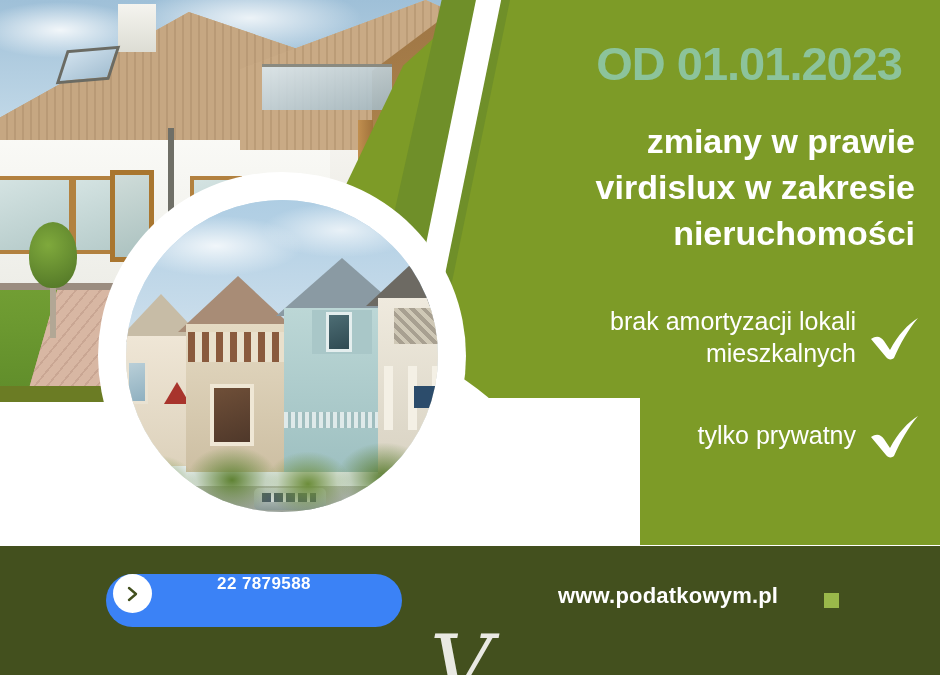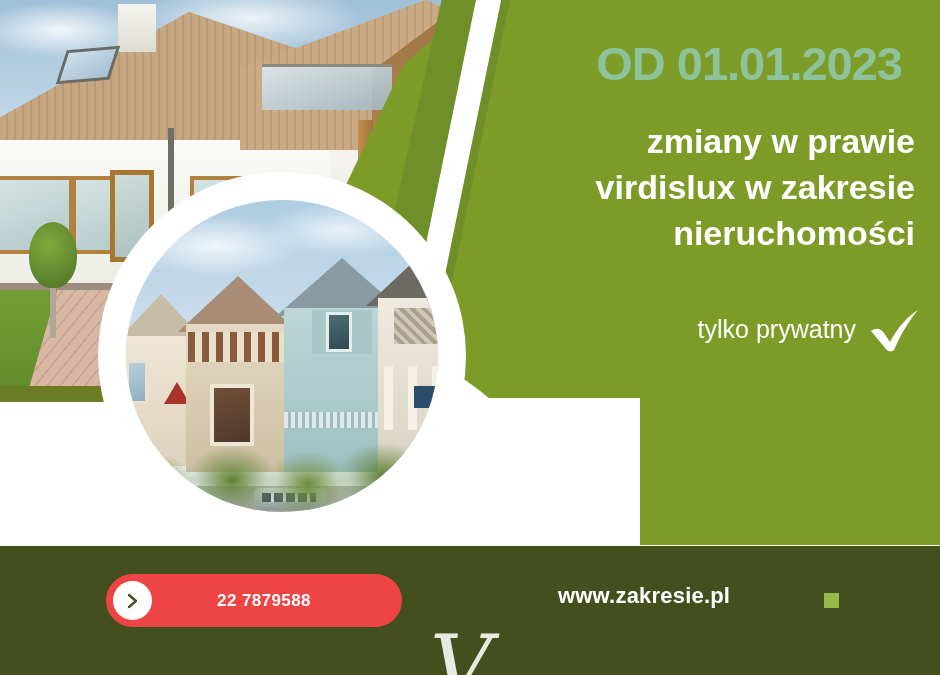--- a/index.html
+++ b/index.html
@@ -326,23 +326,23 @@
   .check-icon { width:54px; height:48px; flex:0 0 auto; }
 
   
   .footer {
     position:absolute; left:0; bottom:0; width:940px; height:129px;
     background:#43501e;
   }
   .phone-pill {
     position:absolute; left:106px; top:28px;
     width:296px; height:53px;
-    background:#ef4444;
+    background:#3b82f6;
     border-radius:27px;
-    display:flex; align-items:center;
+    display:flex; 
   }
   .phone-circle {
     width:39px; height:39px; border-radius:50%;
     background:#ffffff; margin-left:7px;
     display:flex; align-items:center; justify-content:center;
     flex:0 0 auto;
   }
   .phone-number {
     flex:1; text-align:center; color:#ffffff;
     font-size:17px; font-weight:bold; letter-spacing:.4px;
@@ -452,20 +452,29 @@
   <div class="headline">OD 01.01.2023</div>
 
   <div class="subhead">
     <div>zmiany w prawie</div>
     <div>virdislux w zakresie</div>
     <div>nieruchomości</div>
   </div>
 
   <div class="bullets">
 
+    <div class="bullet">
+      <div class="bullet-text">
+        <div>brak amortyzacji lokali</div>
+        <div>mieszkalnych</div>
+      </div>
+      <svg class="check-icon" viewBox="0 0 54 48">
+        <path d="M3 26 C9 22 13 24 16 28 L22 37 C30 22 40 11 50 5 C40 17 32 31 26 45 C24 47 20 47 18 44 Z" fill="#ffffff"></path>
+      </svg>
+    </div>
 
     <div class="bullet">
       <div class="bullet-text">
         <div>tylko prywatny</div>
       </div>
       <svg class="check-icon" viewBox="0 0 54 48">
         <path d="M3 26 C9 22 13 24 16 28 L22 37 C30 22 40 11 50 5 C40 17 32 31 26 45 C24 47 20 47 18 44 Z" fill="#ffffff"></path>
       </svg>
     </div>
 
@@ -477,17 +486,17 @@
 
     <div class="phone-pill">
       <div class="phone-circle">
         <svg width="14" height="16" viewBox="0 0 14 16">
           <path d="M3 2 L10 8 L3 14" stroke="#43501e" stroke-width="2.4" fill="none" stroke-linecap="round" stroke-linejoin="round"></path>
         </svg>
       </div>
       <div class="phone-number">22 7879588</div>
     </div>
 
-    <div class="website">www.zakresie.pl</div>
+    <div class="website">www.podatkowym.pl</div>
     <div class="site-square"></div>
   </div>
 
 </div>
 
 </body></html>

